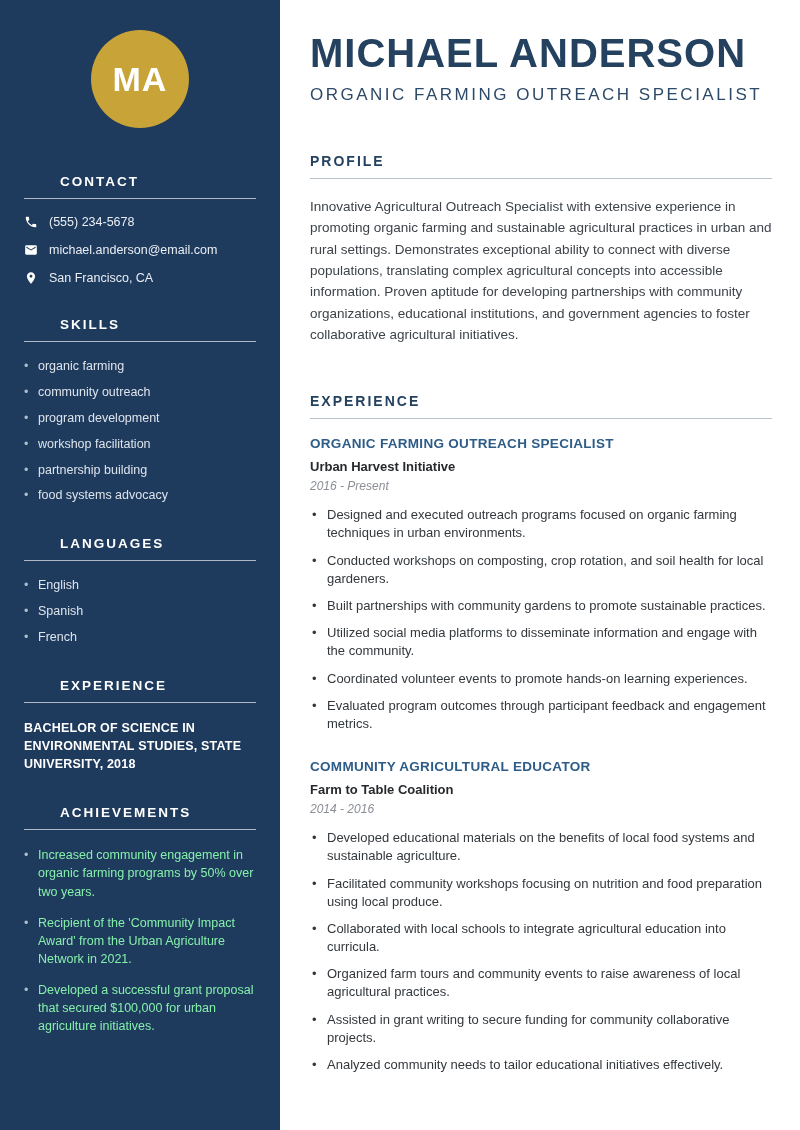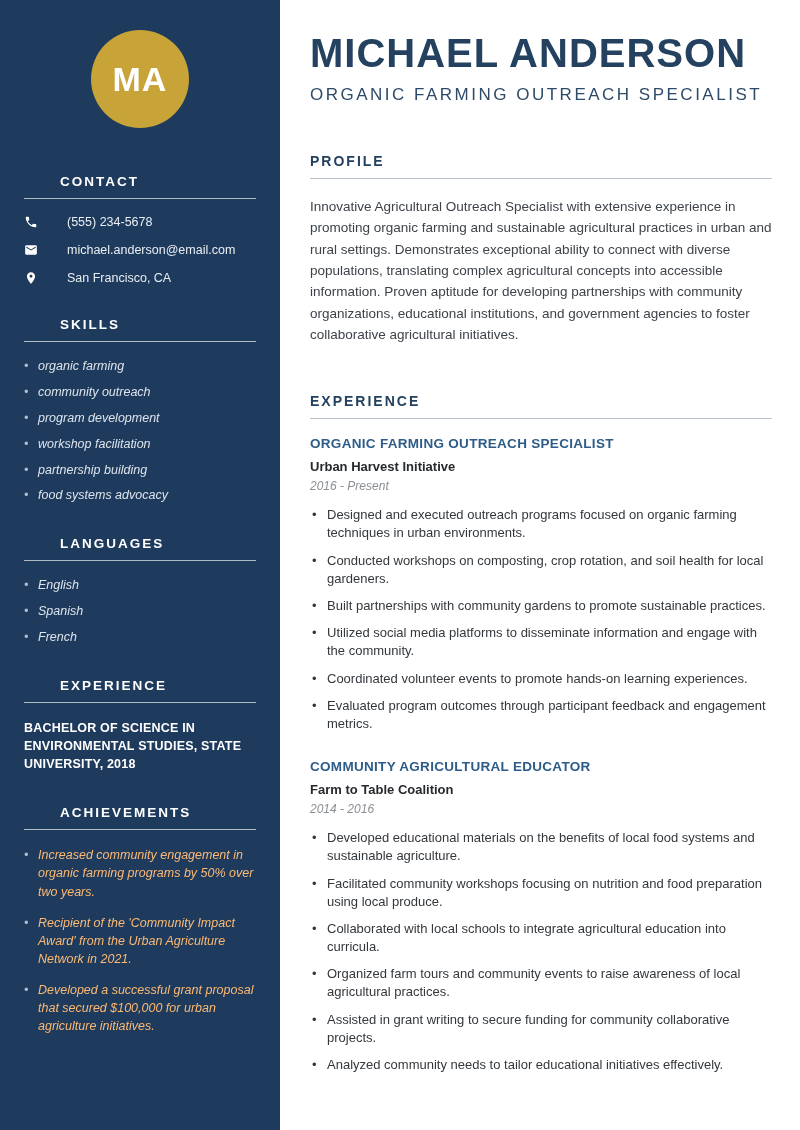--- a/index.html
+++ b/index.html
@@ -19,31 +19,31 @@
   .avatar {
     width: 98px; height: 98px; border-radius: 50%;
     background: var(--avatar-gold, #c7a338);
     display: flex; align-items: center; justify-content: center;
     font-size: 34px; font-weight: bold; color: #ffffff; letter-spacing: 1px;
   }
   .s-section { margin-bottom: 32px; }
   .s-heading { font-size: 13.5px; font-weight: bold; letter-spacing: 2px; color: #ffffff; margin-left: 36px; }
   .s-divider { height: 1px; background: rgba(255,255,255,0.65); margin: 9px 0 16px; }
 
-  .contact-item { display: flex; align-items: center; gap: 29px; margin-bottom: 14px; font-size: 12.5px; color: #e9eef4; }
+  .contact-item { display: flex; align-items: center; gap: 11px; margin-bottom: 14px; font-size: 12.5px; color: #e9eef4; }
   .c-icon { width: 14px; height: 14px; flex-shrink: 0; }
   .c-icon svg { width: 14px; height: 14px; fill: #ffffff; display: block; }
 
   .dot-list { list-style: none; }
-  .dot-list li { position: relative; padding-left: 14px; margin-bottom: 9px; font-size: 12.5px; color: #dde4ec; line-height: 1.35; font-style: italic; }
+  .dot-list li { position: relative; padding-left: 14px; margin-bottom: 9px; font-size: 12.5px; color: #dde4ec; line-height: 1.35; }
   .dot-list li::before { content: "\2022"; position: absolute; left: 0; color: #aebccb; }
 
   .degree { font-size: 12.5px; font-weight: bold; color: #ffffff; line-height: 1.45; letter-spacing: 0.2px; }
 
-  .ach-list li { color: #fdba74; margin-bottom: 13px; line-height: 1.45; }
+  .ach-list li { color: #86efac; margin-bottom: 13px; line-height: 1.45; }
 
   
   .main { flex: 1; background: #ffffff; padding: 32px 28px 0 30px; }
   .name {
     font-size: 40px; font-weight: bold; line-height: 1.05;
     color: var(--heading-navy, #24425f); letter-spacing: 1px;
   }
   .candidate-title { font-size: 17px; color: #2d4a68; letter-spacing: 2.5px; margin-top: 11px; }
 
   .m-section-heading { font-size: 14px; font-weight: bold; letter-spacing: 2px; color: var(--heading-navy, #24425f); margin-top: 48px; }

